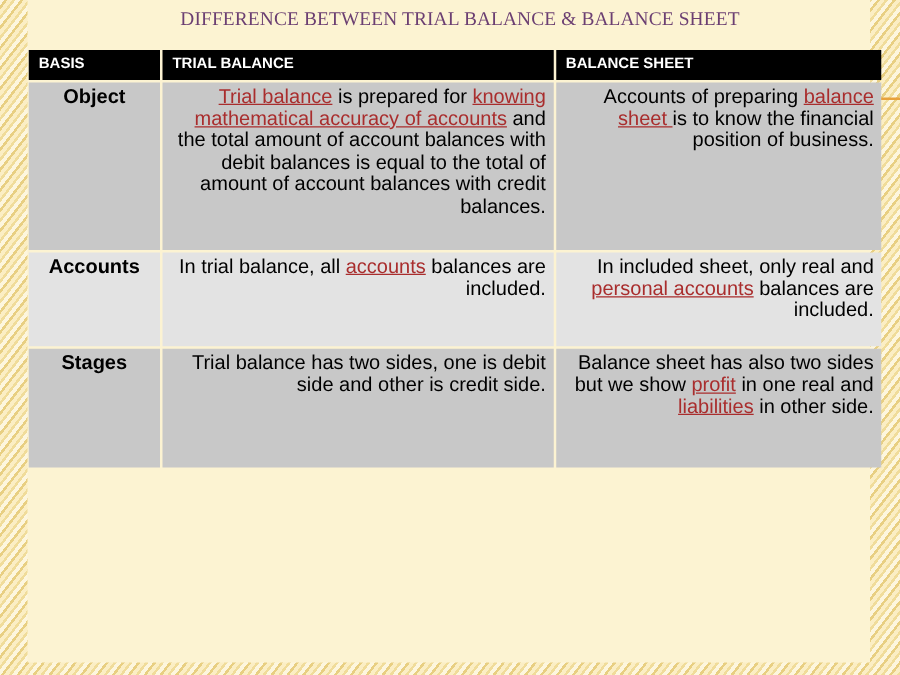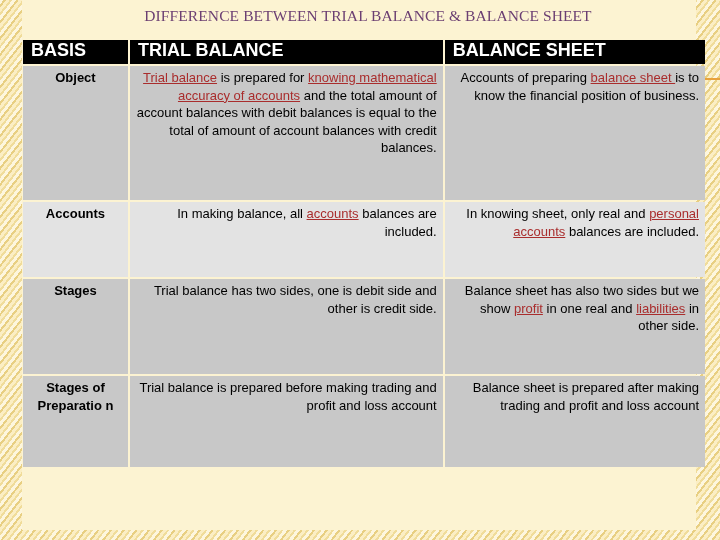--- a/index.html
+++ b/index.html
@@ -116,30 +116,30 @@
     width: 686px;
     border-collapse: separate;
     border-spacing: 2px;
     table-layout: fixed;
   }
 
   table.diff th,
   table.diff td {
     vertical-align: top;
     padding: 3px 6px 4px 6px;
-    font-size: 13px;
+    font-size: 16px;
     line-height: 17.6px;
     color: #000;
   }
 
   table.diff thead th {
     background: #000000;
     color: #ffffff;
     font-weight: bold;
-    font-size: 18px;
+    font-size: 12px;
     line-height: 19px;
     text-align: left;
     padding: 1px 6px 2px 8px;
     height: 21px;
   }
 
   .col-basis   { width: 104px; }
   .col-trial   { width: 310px; }
   .col-balance { width: 258px; }
 
@@ -196,30 +196,25 @@
         </tr>
       </thead>
       <tbody id="table-body">
           <tr class="shade-dark r1">
             <td class="basis-cell">Object</td>
             <td class="body-cell"><span> </span><span class="hl">Trial balance</span><span> is prepared for </span><span class="hl">knowing mathematical accuracy of accounts</span><span> and the total amount of account balances with debit balances is equal to the total of amount of account balances with credit balances.</span></td>
             <td class="body-cell"><span> Accounts of preparing </span><span class="hl">balance sheet </span><span>is to know the financial position of business.</span></td>
           </tr>
           <tr class="shade-light r2">
             <td class="basis-cell">Accounts</td>
-            <td class="body-cell"><span> In making balance, all </span><span class="hl">accounts</span><span> balances are included.</span></td>
-            <td class="body-cell"><span> In knowing sheet, only real and </span><span class="hl">personal accounts</span><span> balances are included.</span></td>
+            <td class="body-cell"><span> In trial balance, all </span><span class="hl">accounts</span><span> balances are included.</span></td>
+            <td class="body-cell"><span> In included sheet, only real and </span><span class="hl">personal accounts</span><span> balances are included.</span></td>
           </tr>
           <tr class="shade-dark r3">
             <td class="basis-cell">Stages</td>
             <td class="body-cell"><span> Trial balance has two sides, one is debit side and other is credit side.</span></td>
             <td class="body-cell"><span> Balance sheet has also two sides but we show </span><span class="hl">profit</span><span> in one real and </span><span class="hl">liabilities</span><span> in other side.</span></td>
           </tr>
-          <tr class="shade-dark r5">
-            <td class="basis-cell">Stages of Preparatio n</td>
-            <td class="body-cell"><span> Trial balance is prepared before making trading and profit and loss account</span></td>
-            <td class="body-cell"><span> Balance sheet is prepared after making trading and profit and loss account</span></td>
-          </tr>
         </tbody>
     </table>
   </div>
 
 </div>
 
 </body></html>

